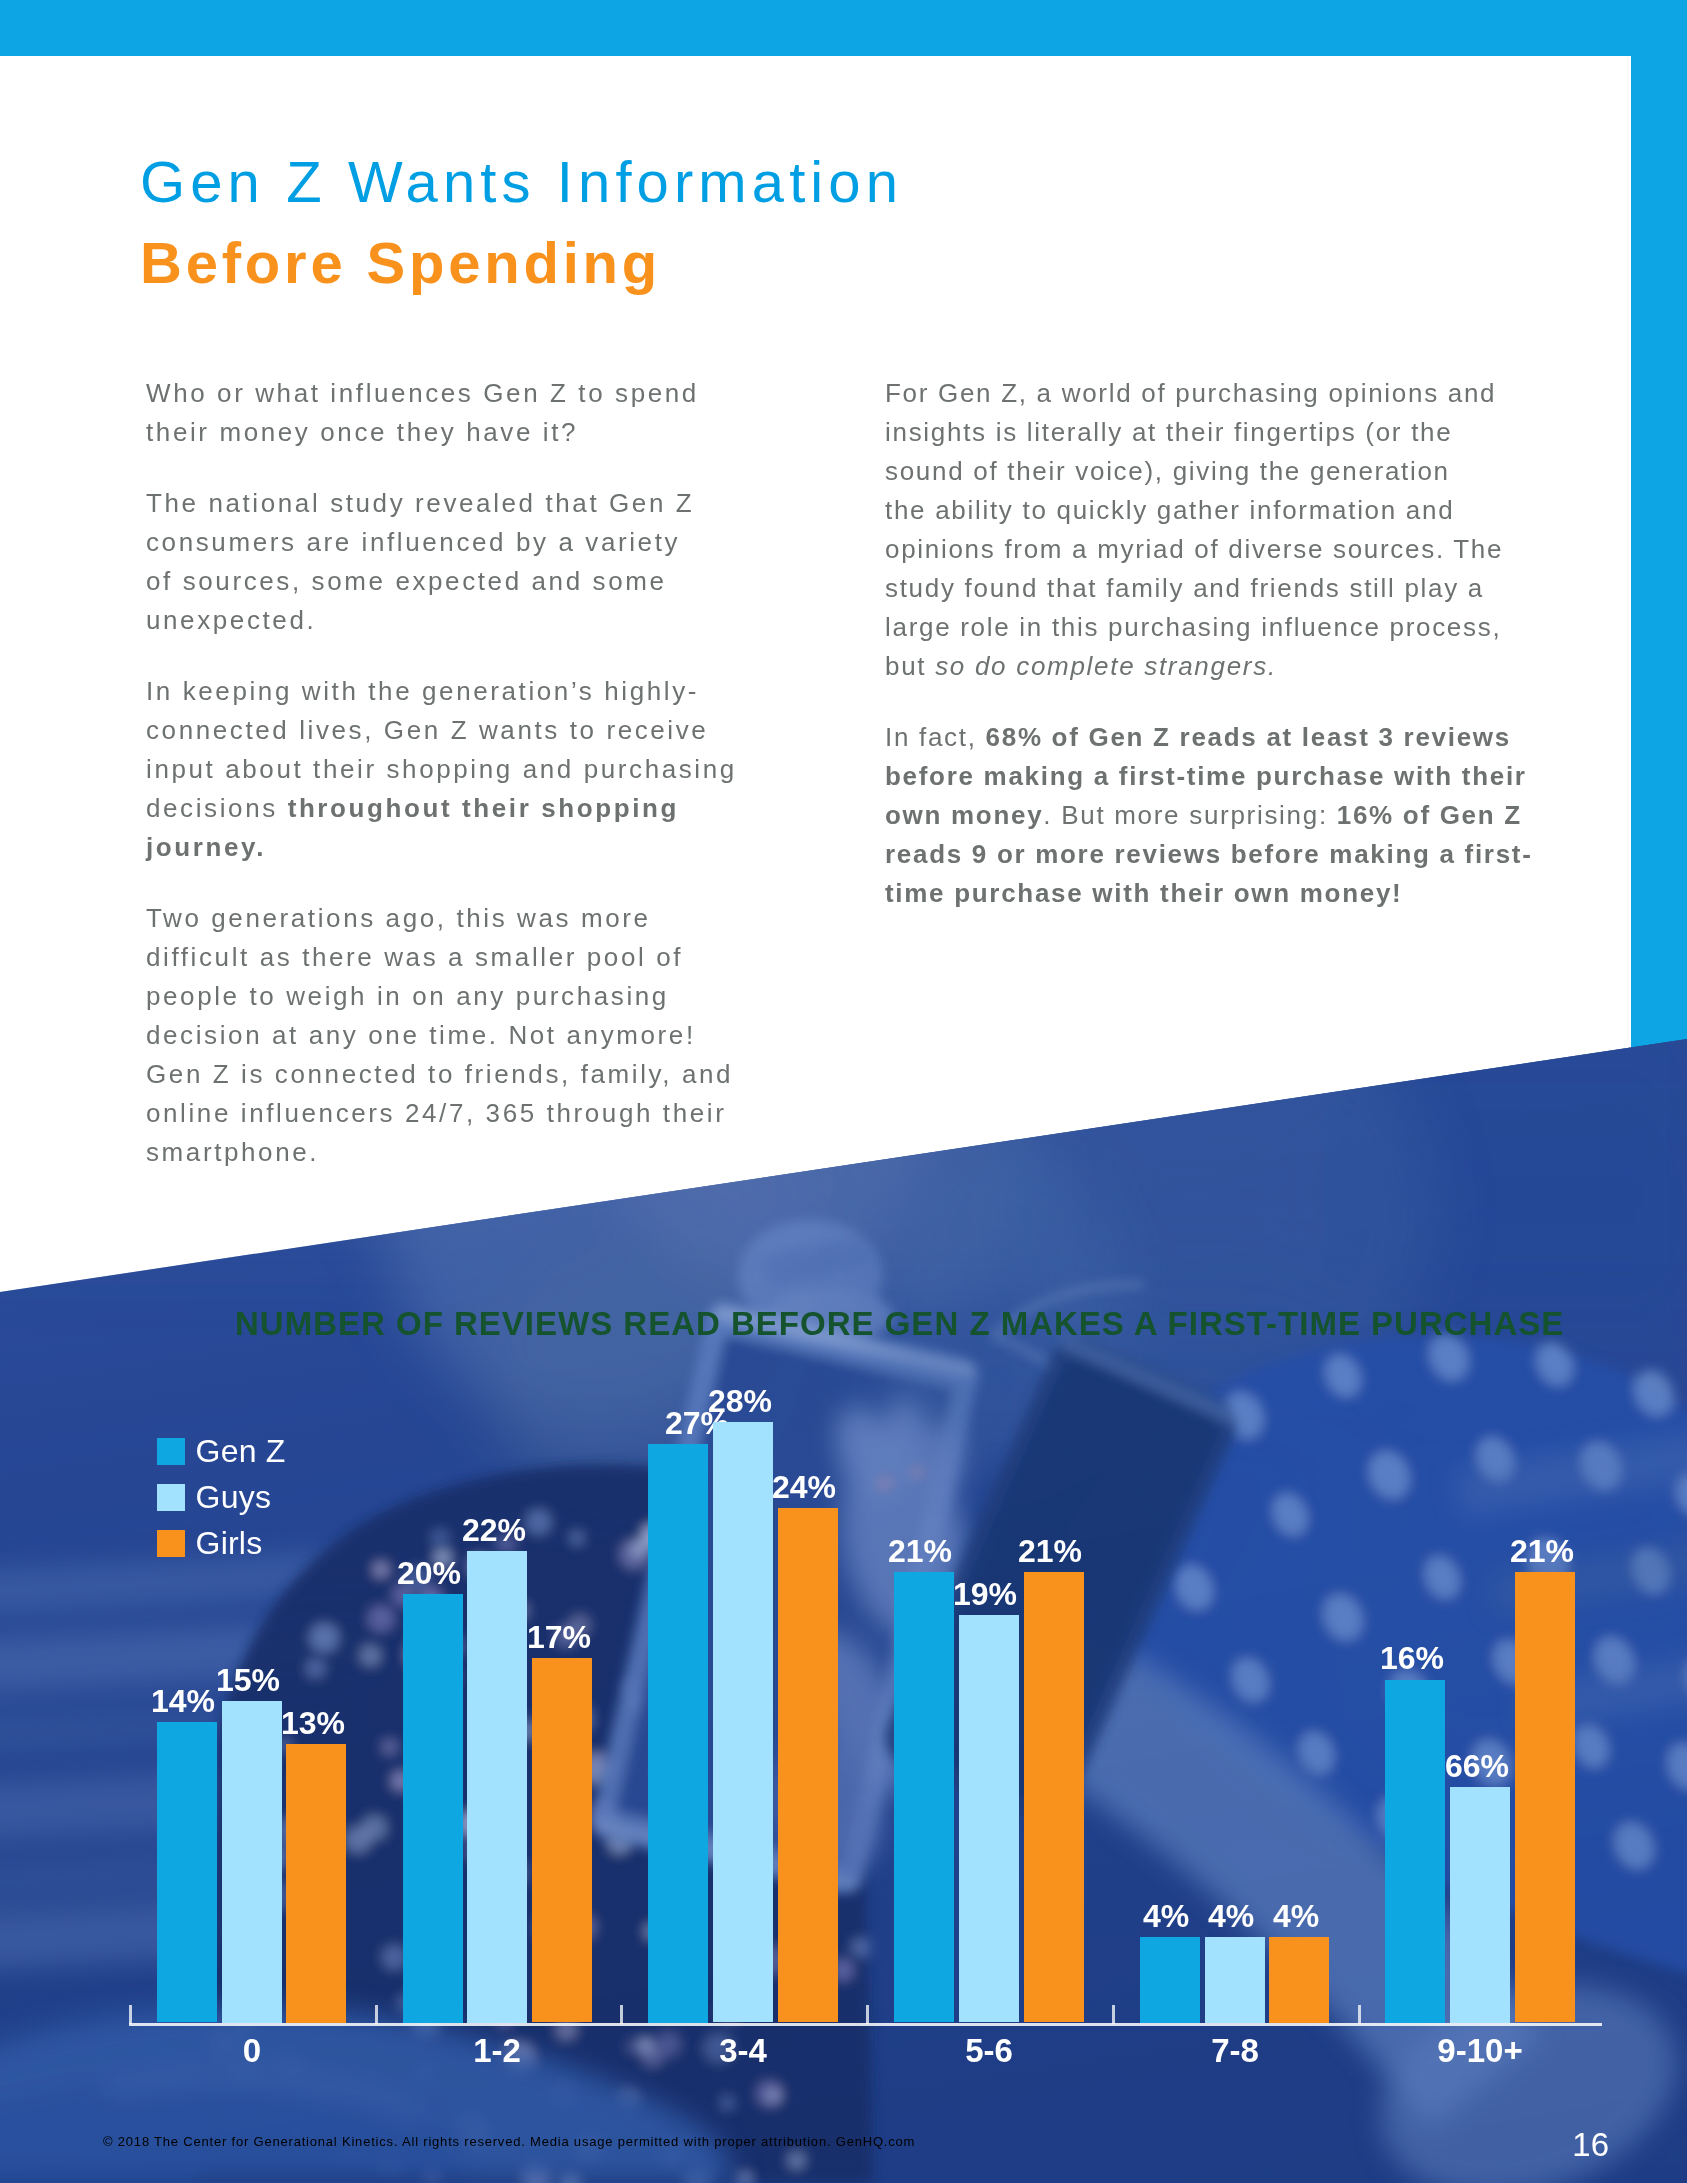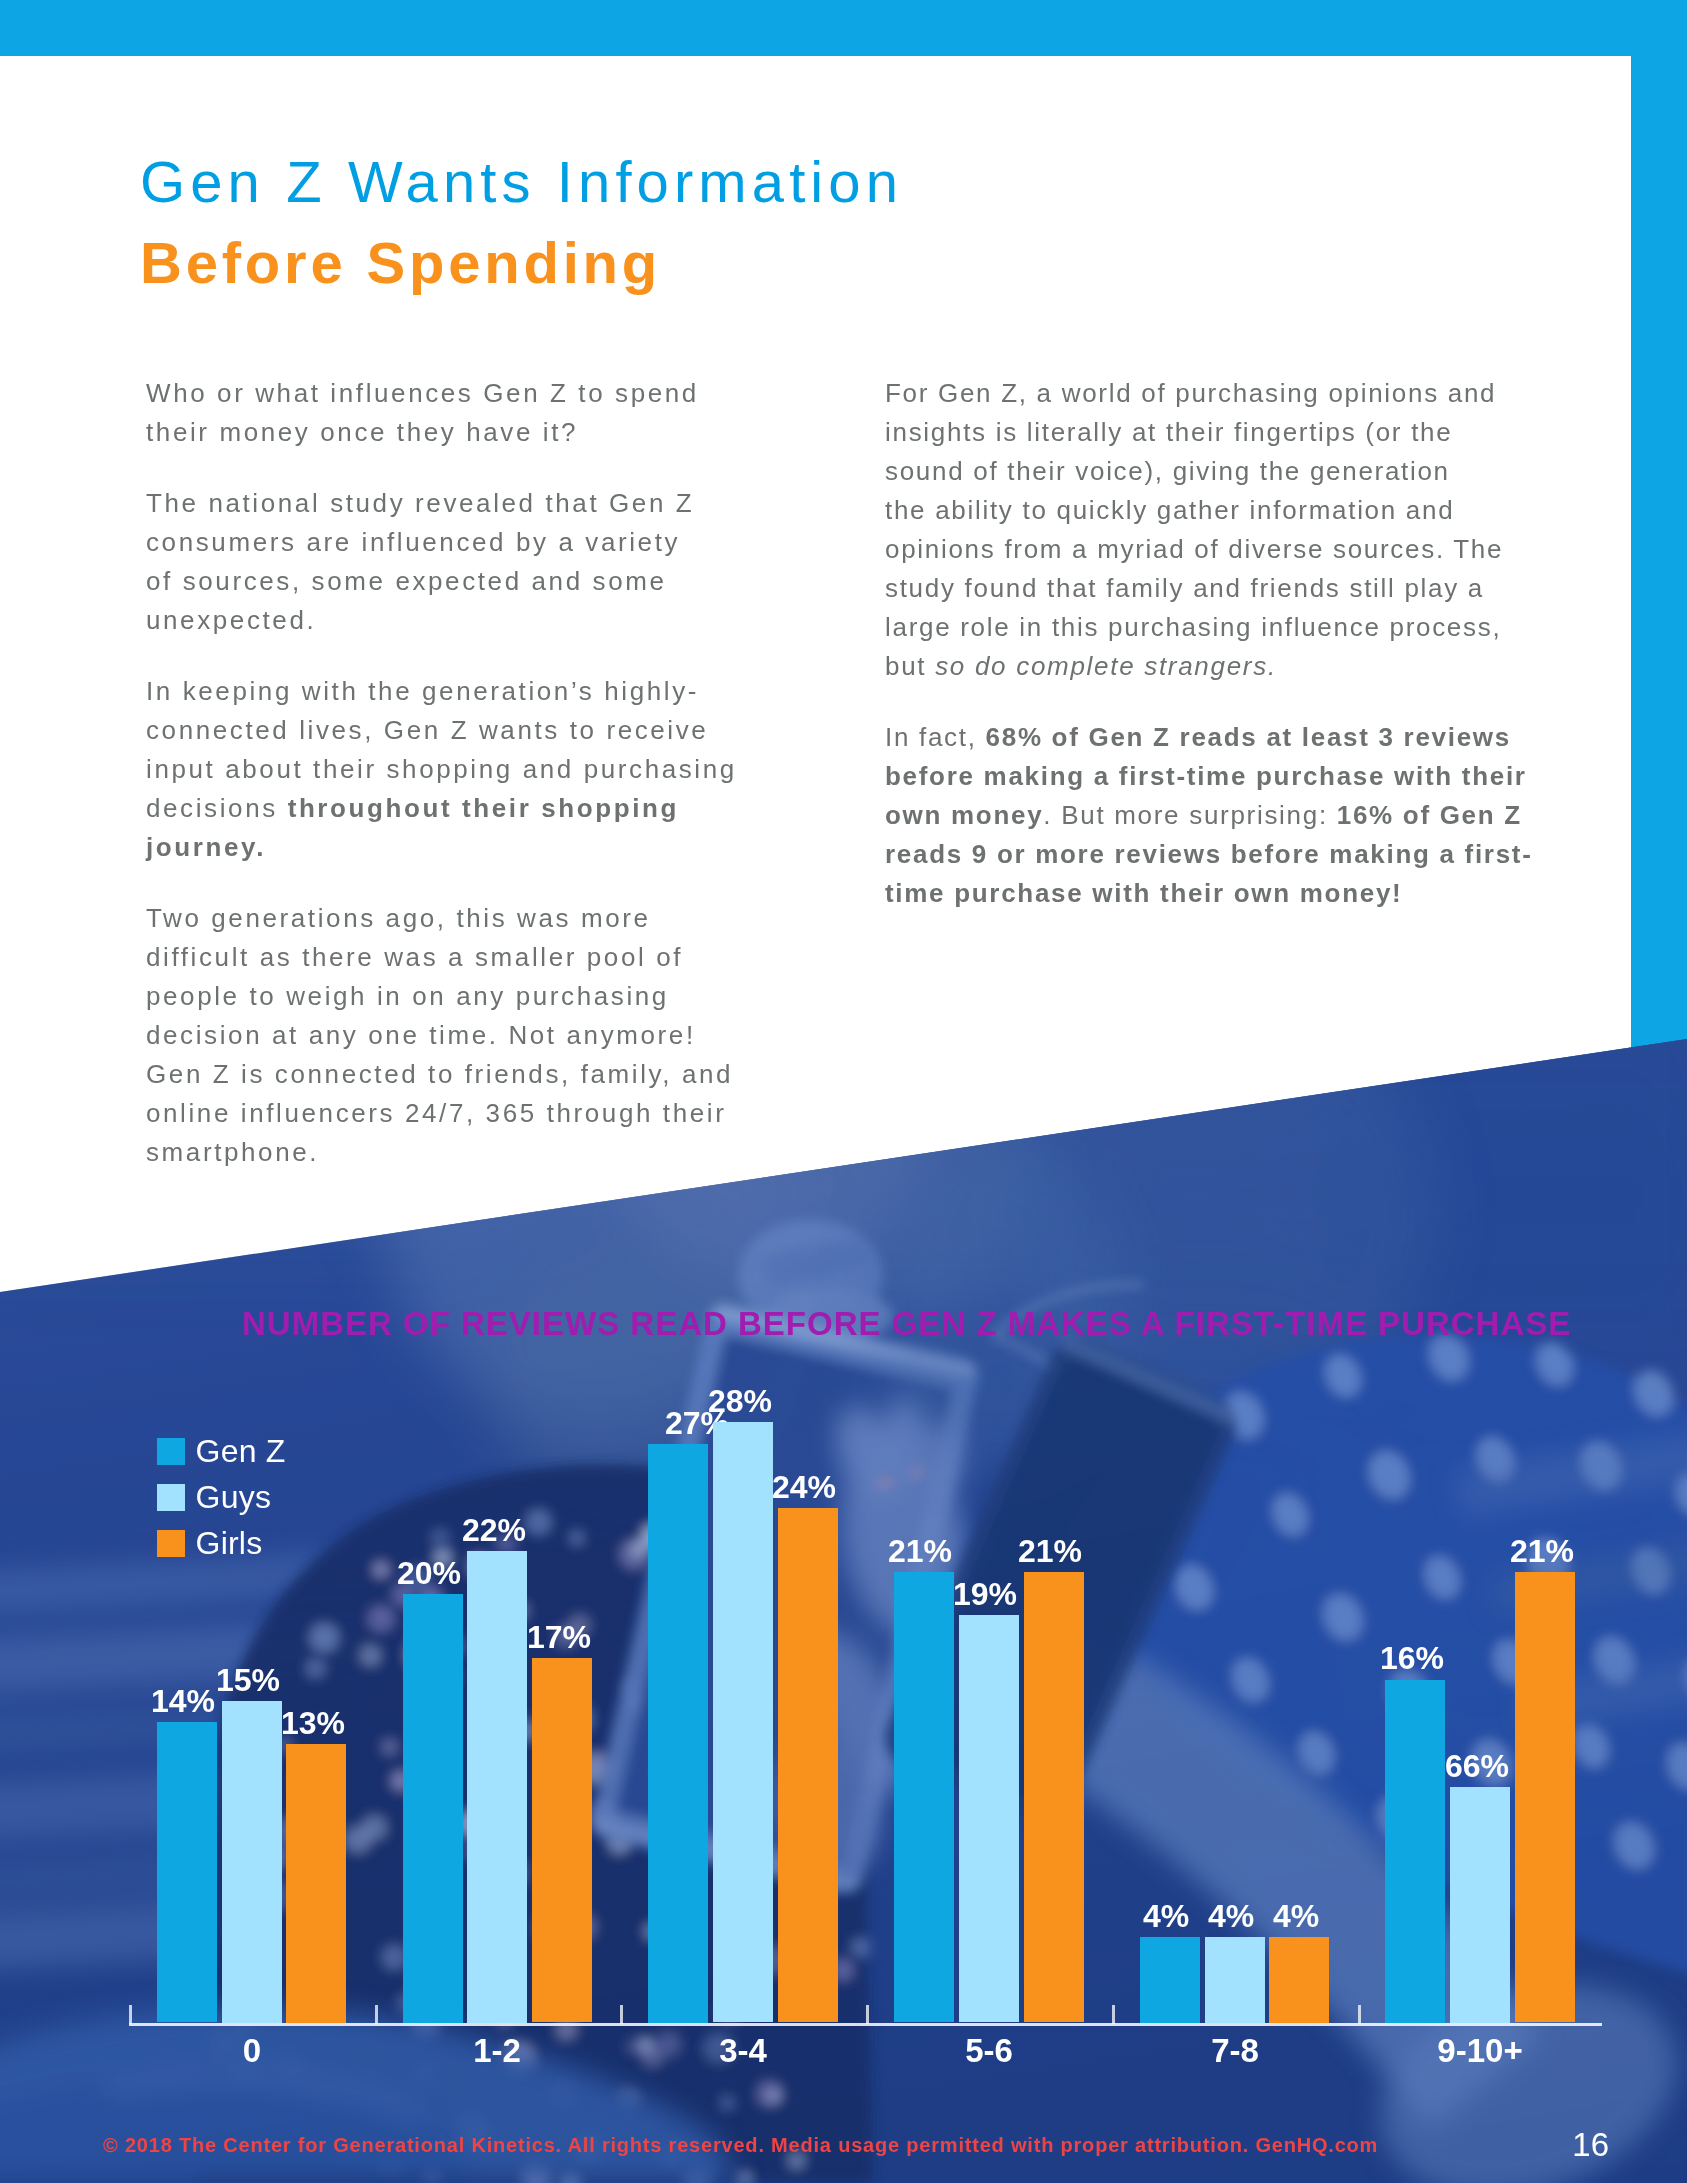--- a/index.html
+++ b/index.html
@@ -31,35 +31,35 @@
   .panel{position:absolute;left:0;top:992px;width:1687px;height:1191px;overflow:hidden;}
   .panel .clip{position:absolute;left:0;top:0;width:1687px;height:1191px;
       -webkit-clip-path:polygon(0 300px, 1687px 47px, 1687px 1191px, 0 1191px);
       clip-path:polygon(0 300px, 1687px 47px, 1687px 1191px, 0 1191px);
       overflow:hidden;}
   .photo{position:absolute;left:0;top:0;width:1687px;height:1191px;}
   .tint{position:absolute;left:0;top:0;width:1687px;height:1191px;
       background:linear-gradient(170deg, rgba(33,77,165,0.20) 0%, rgba(30,70,155,0.24) 55%, rgba(26,62,143,0.28) 100%);}
 
   
-  .chart-title{position:absolute;left:242px;top:1305px;font-size:33px;font-weight:700;
-      color:#a21caf;letter-spacing:1px;white-space:nowrap;}
+  .chart-title{position:absolute;left:235px;top:1305px;font-size:33px;font-weight:700;
+      color:#14532d;letter-spacing:1px;white-space:nowrap;}
   .legend{position:absolute;left:157px;top:1438px;}
   .legend-row{display:flex;align-items:center;height:27px;margin-bottom:19px;}
   .legend-sw{width:28px;height:27px;flex:0 0 28px;}
   .legend-label{margin-left:10.6px;color:#fff;font-size:32px;letter-spacing:0.2px;font-weight:400;line-height:27px;}
   .bars{position:absolute;left:0;top:0;width:1687px;height:2183px;}
   .bar{position:absolute;}
   .vlabel{position:absolute;color:#fff;font-size:32px;font-weight:700;text-align:center;}
   .axis{position:absolute;left:129px;top:2023px;width:1473px;height:2.6px;background:rgba(255,255,255,0.85);}
   .tick{position:absolute;width:2.6px;height:18.5px;background:rgba(255,255,255,0.75);}
   .xlab{position:absolute;color:#fff;font-size:33px;font-weight:700;text-align:center;}
 
   
-  .footer{position:absolute;left:103px;top:2134px;color:#ef4444;font-size:20px;font-weight:700;
+  .footer{position:absolute;left:103px;top:2134px;color:#000000;font-size:13px;font-weight:400;
       letter-spacing:0.8px;white-space:nowrap;}
   .pagenum{position:absolute;left:1543px;top:2126px;width:66px;text-align:right;
       color:#fff;font-size:33px;font-weight:400;}
 </style>
 </head>
 <body>
 
 <div class="page">
 
   <div class="topbar"></div>

